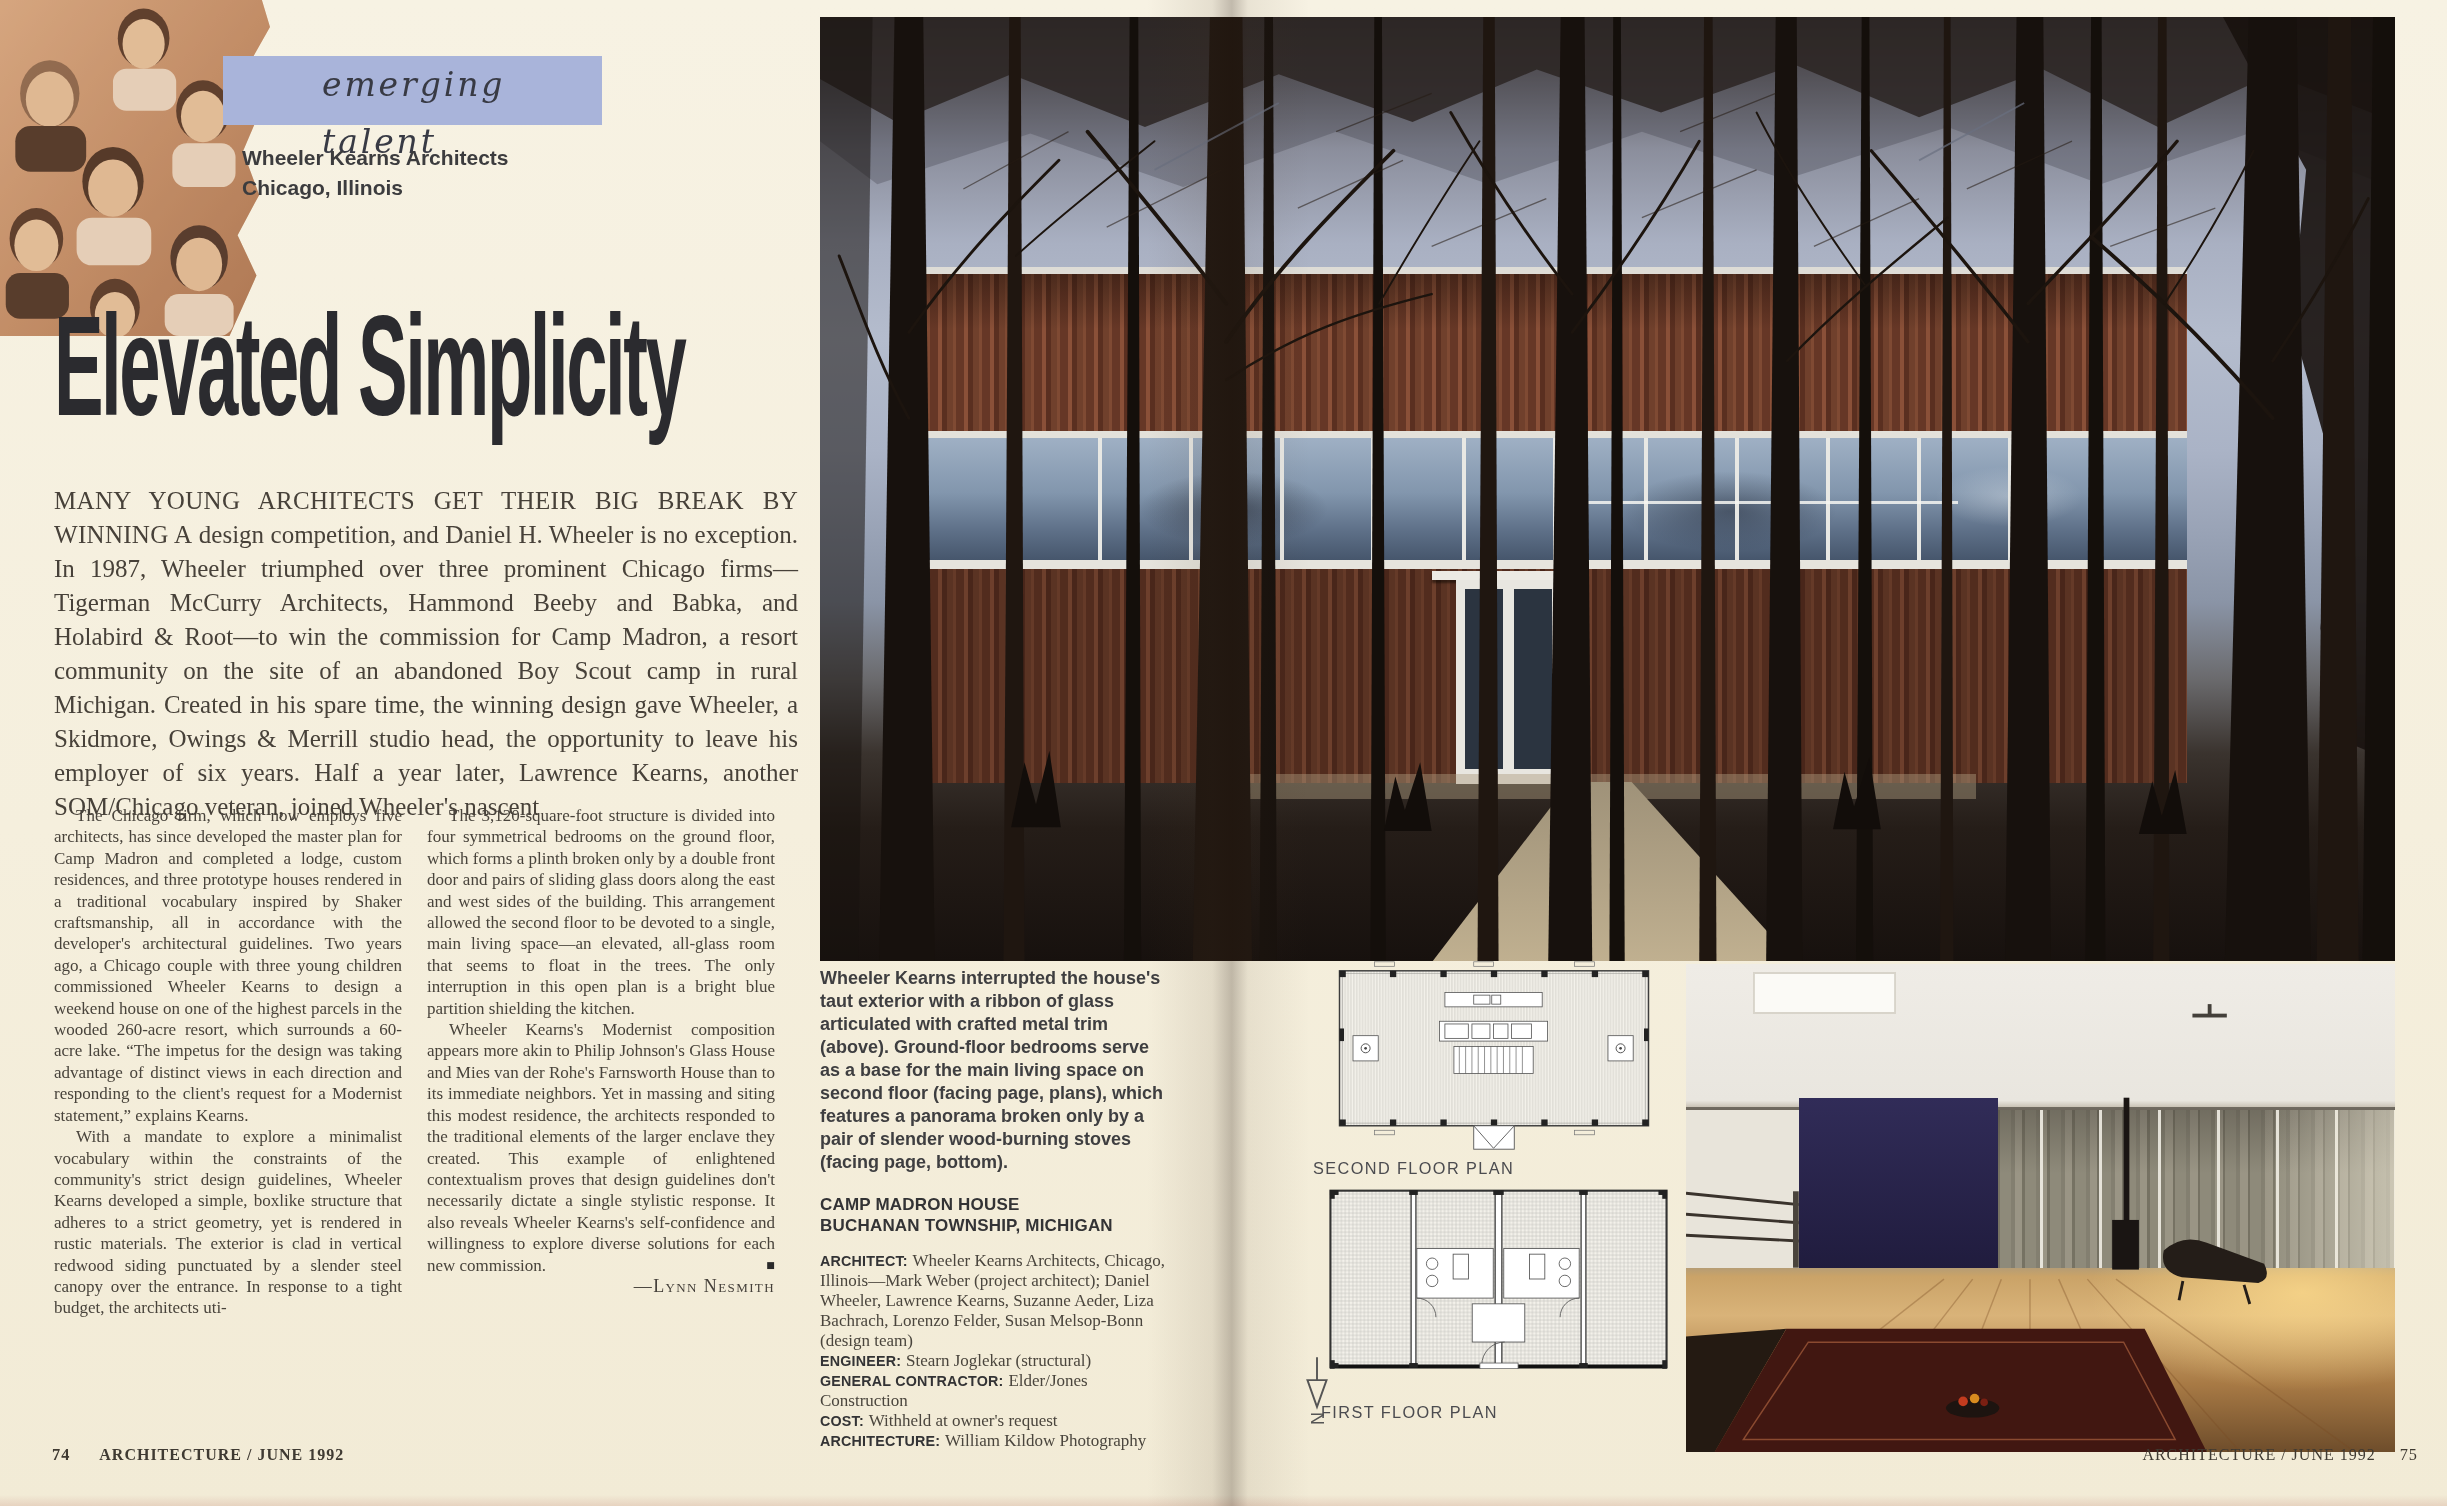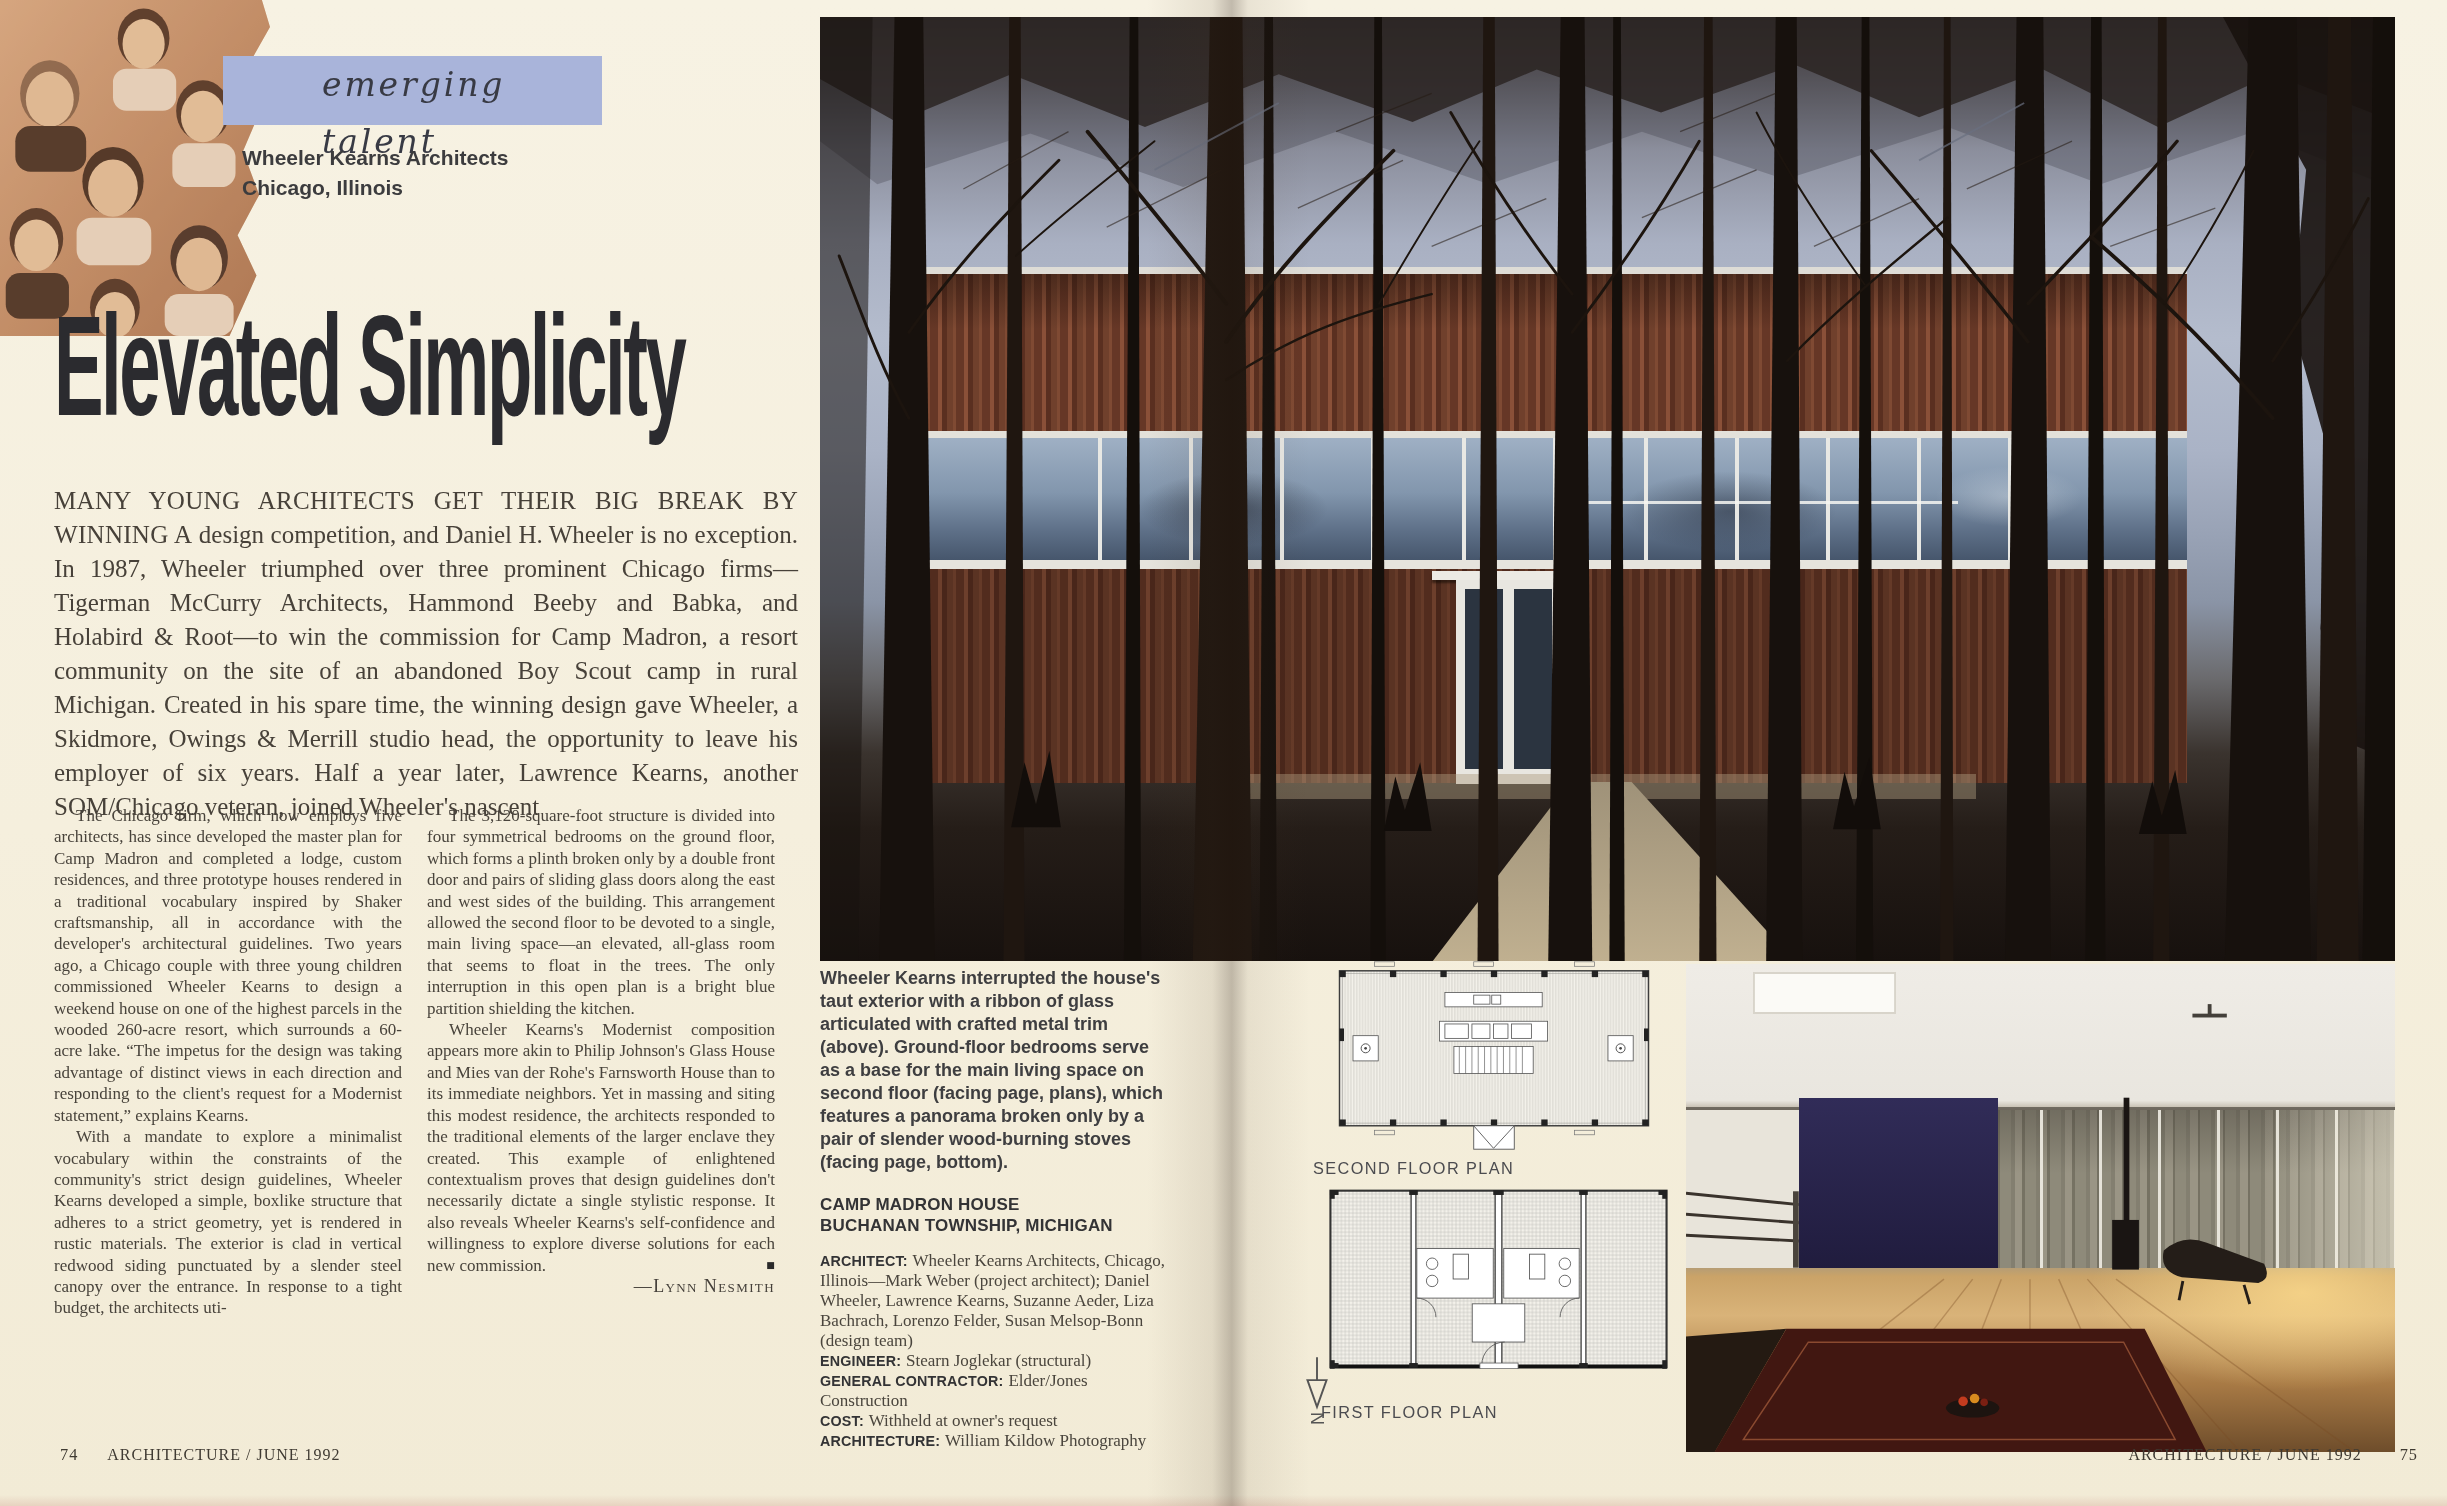--- a/index.html
+++ b/index.html
@@ -95,25 +95,25 @@
     background:linear-gradient(90deg,rgba(246,240,220,0),rgba(246,240,220,.55));}
   .int-leftwall{position:absolute;left:0;top:146px;width:113px;height:158px;background:#e8e4da;}
   .int-navy{position:absolute;left:113px;top:134px;width:199px;height:170px;
     background:linear-gradient(180deg,#312c58,#201c3e);}
   .int-floorlight{position:absolute;left:401px;top:304px;width:308px;height:124px;
     background:radial-gradient(ellipse at 70% 20%,rgba(252,218,140,.8),rgba(252,218,140,0) 70%);}
   .int-svg{position:absolute;inset:0;width:100%;height:100%;}
 
   
   .footer{top:1445px;font-size:16px;letter-spacing:1px;color:#3f3a32;}
-  .footer-left{left:60px;}
+  .footer-left{left:52px;font-weight:bold;}
   .footer-right{right:29px;text-align:right;}
   .folio{font-size:16.3px;}
   .footer-left .folio{margin-right:29px;}
-  .footer-right .folio{margin-left:38px;}
+  .footer-right .folio{margin-left:24px;}
   .gutter{left:1147px;top:0;width:163px;height:1506px;z-index:9;pointer-events:none;
     background:linear-gradient(90deg,rgba(70,50,30,0) 0%,rgba(70,50,30,.10) 40%,rgba(40,25,15,.26) 52%,rgba(70,50,30,.08) 62%,rgba(70,50,30,0) 100%);}
 </style>
 </head>
 <body>
 
 <div class="spread">
 
   <div class="abs team-photo">
     <svg viewBox="0 0 282 352" width="270" height="336" preserveAspectRatio="none">

